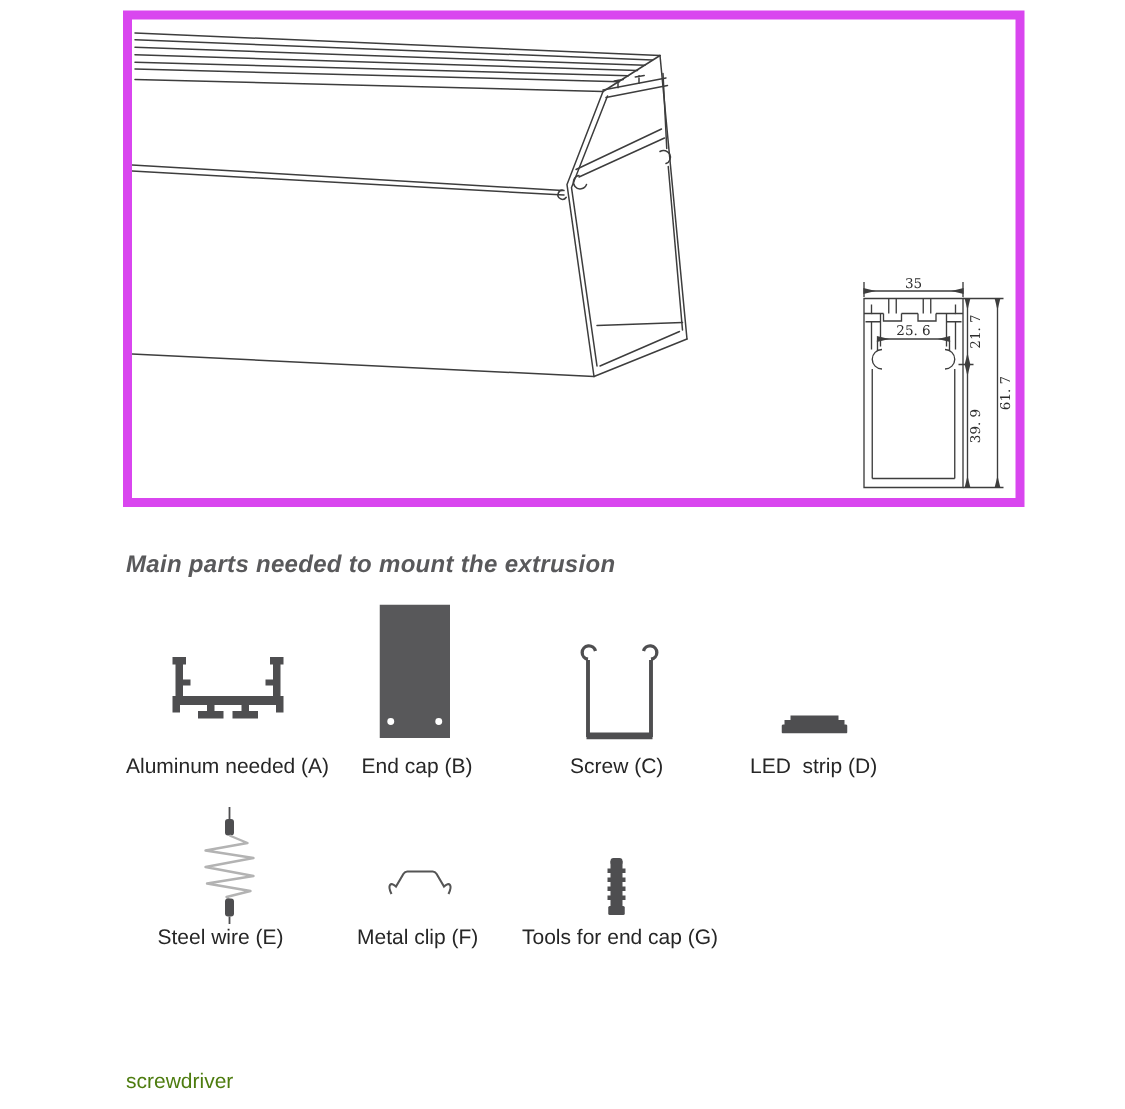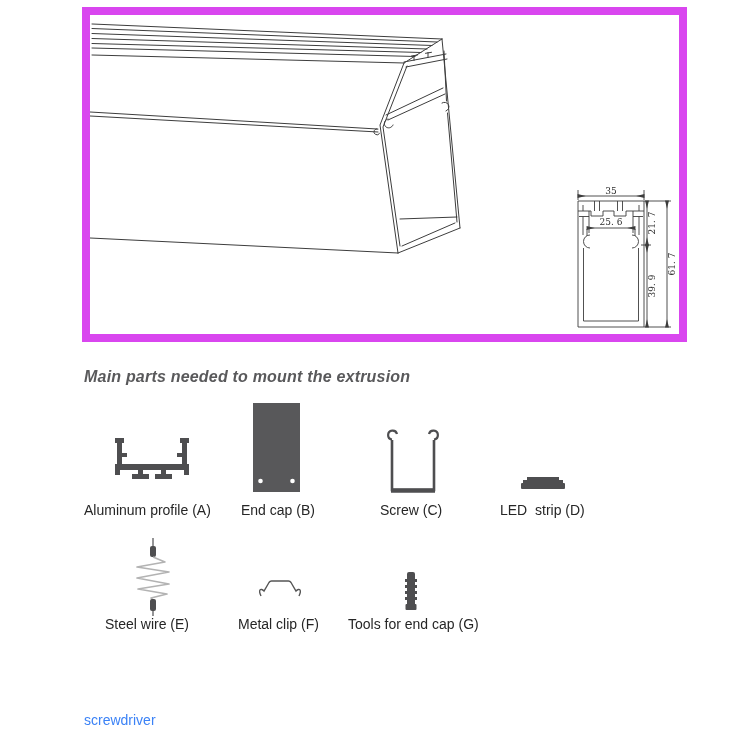--- a/index.html
+++ b/index.html
@@ -2,32 +2,32 @@
 <html><head>
 <meta charset="utf-8">
 <style>
   html,body{margin:0;padding:0;background:#ffffff;}
   .page{
     position:relative;width:750px;height:739px;background:#ffffff;
     font-family:"Liberation Sans", sans-serif;overflow:hidden;
   }
   .drawing-box{
     position:absolute;left:82px;top:7px;width:589px;height:319px;
-    border:8px solid #d946ef;background:#fff;
+    border:6px solid #d946ef;background:#fff;
   }
   .drawing-box svg{display:block;}
   .sec-heading{
     position:absolute;margin:0;font-size:16px;font-weight:bold;color:#59595b;
     letter-spacing:.2px;white-space:pre;font-style:italic;
   }
   .part-label{
     position:absolute;font-size:14px;color:#262626;white-space:pre;
   }
   .tool-item{
-    position:absolute;font-size:14px;color:#3b82f6;white-space:pre;
+    position:absolute;font-size:14px;color:#4d7c0f;white-space:pre;
   }
   .icon-wrap{position:absolute;line-height:0;}
   .dimtxt{font-family:"DejaVu Serif", serif;font-size:9px;fill:#2e2e2e;}
 </style>
 </head>
 <body>
 
 <div class="page">
 
   <div class="drawing-box">
@@ -156,21 +156,21 @@
 
   <div class="icon-wrap" style="left:521px;top:474px;">
     <svg width="44" height="15" viewBox="0 0 44 15" fill="#4e4e50">
       <rect x="0" y="9" width="44" height="6" rx="1"></rect>
       <rect x="6" y="3" width="32" height="7"></rect>
       <rect x="2" y="6" width="6" height="4"></rect>
       <rect x="36" y="6" width="6" height="4"></rect>
     </svg>
   </div>
 
-  <div class="part-label" style="left:84px;top:502px;">Aluminum profile (A)</div>
+  <div class="part-label" style="left:84px;top:502px;">Aluminum needed (A)</div>
   <div class="part-label" style="left:241px;top:502px;">End cap (B)</div>
   <div class="part-label" style="left:380px;top:502px;">Screw (C)</div>
   <div class="part-label" style="left:500px;top:502px;">LED  strip (D)</div>
 
   <div class="icon-wrap" style="left:127px;top:538px;">
     <svg width="52" height="78" viewBox="0 0 52 78">
       <path d="M26,0 V9" stroke="#4e4e50" stroke-width="1.2" fill="none"></path>
       <rect x="23" y="8" width="6" height="11" rx="2" fill="#4e4e50"></rect>
       <polyline points="26,19 38,24 10,29 42,34 10,40 42,46 11,51 40,56 24,60 26,62" fill="none" stroke="#b3b3b3" stroke-width="1.6" stroke-linejoin="round"></polyline>
       <rect x="23" y="61" width="6" height="12" rx="2" fill="#4e4e50"></rect>

